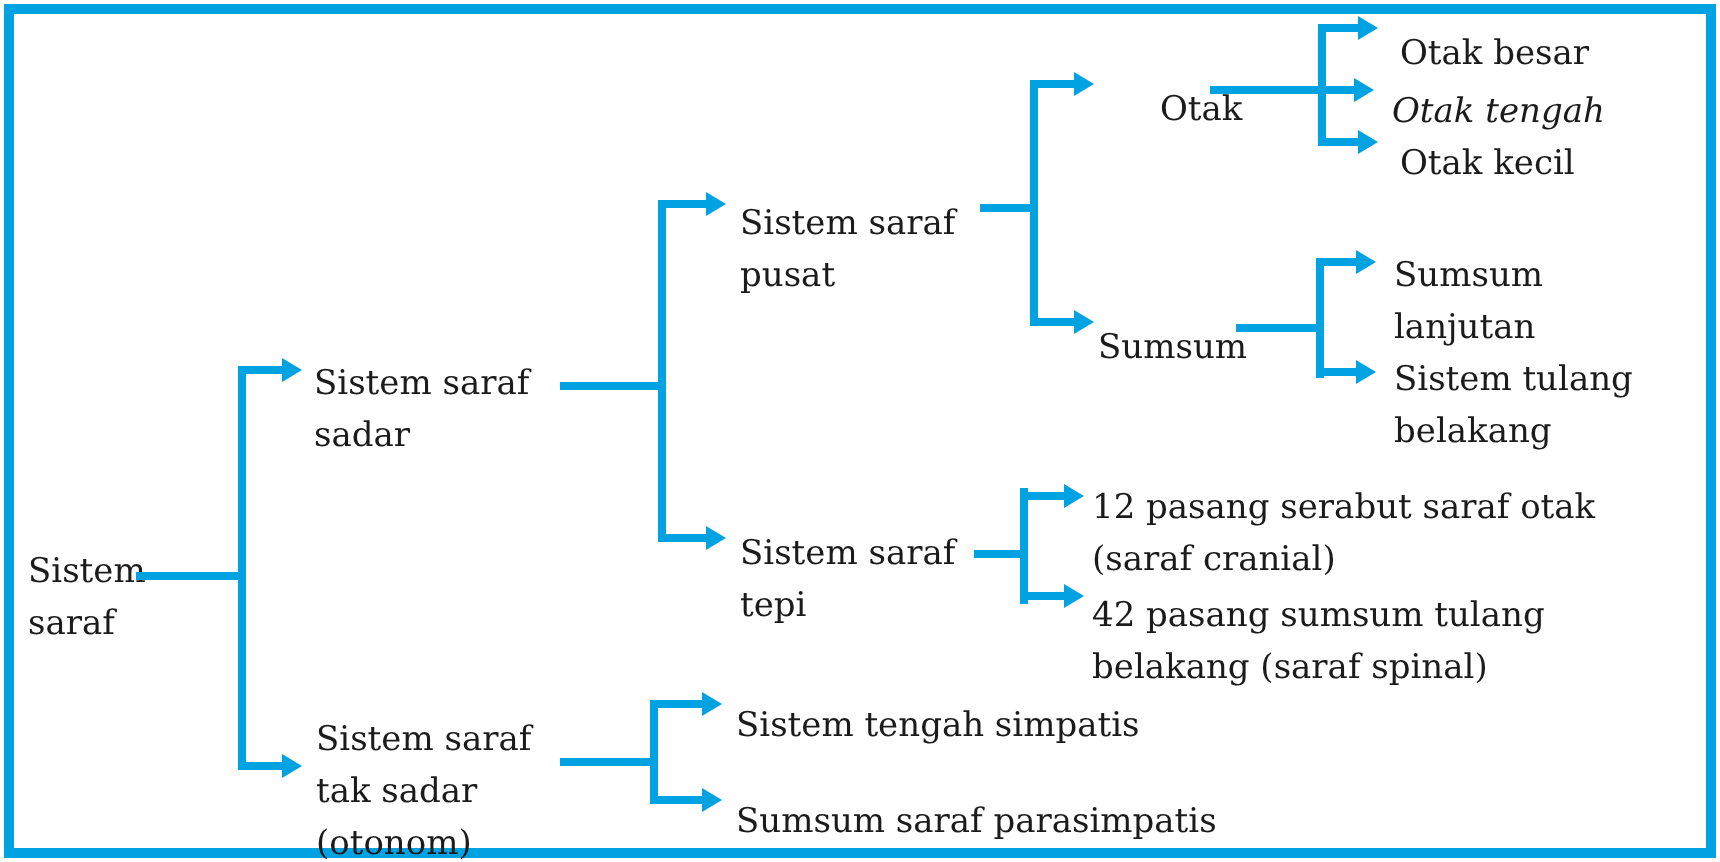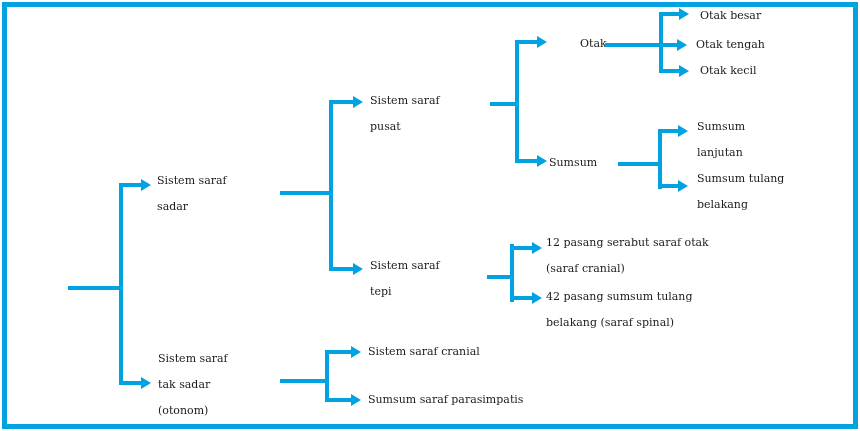--- a/index.html
+++ b/index.html
@@ -15,24 +15,25 @@
     overflow:hidden;
     font-family:"DejaVu Serif","Liberation Serif",serif;
   }
   .frame{
     position:absolute;
     left:2px;top:2px;right:2px;bottom:2px;
     border:5px solid var(--line);
   }
   .node{
     position:absolute;
-    font-size:11px;
+    font-size:17px;
     line-height:26px;
     color:var(--text);
     white-space:pre-line;
+    margin-top:11px;
   }
   .hl{position:absolute;height:4px;background:var(--line);}
   .vl{position:absolute;width:4px;background:var(--line);}
   .arrow{position:absolute;height:4px;background:var(--line);}
   .arrow::after{
     content:"";
     position:absolute;
     right:-10px;top:50%;
     transform:translateY(-50%);
     width:0;height:0;
@@ -40,20 +41,22 @@
     border-top:6px solid transparent;
     border-bottom:6px solid transparent;
   }
 </style>
 </head>
 <body>
 
 <div class="canvas">
   <div class="frame"></div>
 
+  <div class="node" style="left:14px;top:262px;">Sistem
+saraf</div>
   <div class="hl" style="left:68px;top:286px;width:53px;"></div>
   <div class="vl" style="left:119px;top:183px;height:202px;"></div>
 
   <div class="arrow" style="left:121px;top:183px;width:20px;"></div>
   <div class="node" style="left:157px;top:168px;">Sistem saraf
 sadar</div>
   <div class="arrow" style="left:121px;top:381px;width:20px;"></div>
   <div class="node" style="left:158px;top:346px;">Sistem saraf
 tak sadar
 (otonom)</div>
@@ -72,41 +75,41 @@
   <div class="arrow" style="left:517px;top:40px;width:20px;"></div>
   <div class="node" style="left:580px;top:31px;">Otak</div>
   <div class="arrow" style="left:517px;top:159px;width:20px;"></div>
   <div class="node" style="left:549px;top:150px;">Sumsum</div>
 
   <div class="hl" style="left:605px;top:43px;width:56px;"></div>
   <div class="vl" style="left:659px;top:12px;height:61px;"></div>
   <div class="arrow" style="left:661px;top:12px;width:18px;"></div>
   <div class="node" style="left:700px;top:3px;">Otak besar</div>
   <div class="arrow" style="left:661px;top:43px;width:16px;"></div>
-  <div class="node" style="left:696px;top:32px;">Otak tengah</div>
+  <div class="node" style="left:696px;top:32px;font-style:italic;">Otak tengah</div>
   <div class="arrow" style="left:661px;top:69px;width:18px;"></div>
   <div class="node" style="left:700px;top:58px;">Otak kecil</div>
 
   <div class="hl" style="left:618px;top:162px;width:43px;"></div>
   <div class="vl" style="left:658px;top:129px;height:60px;"></div>
   <div class="arrow" style="left:660px;top:129px;width:18px;"></div>
   <div class="node" style="left:697px;top:114px;">Sumsum
 lanjutan</div>
   <div class="arrow" style="left:660px;top:184px;width:18px;"></div>
-  <div class="node" style="left:697px;top:166px;">Sumsum tulang
+  <div class="node" style="left:697px;top:166px;">Sistem tulang
 belakang</div>
 
   <div class="hl" style="left:487px;top:275px;width:27px;"></div>
   <div class="vl" style="left:510px;top:244px;height:58px;"></div>
   <div class="arrow" style="left:512px;top:246px;width:20px;"></div>
   <div class="node" style="left:546px;top:230px;">12 pasang serabut saraf otak
 (saraf cranial)</div>
   <div class="arrow" style="left:512px;top:296px;width:20px;"></div>
   <div class="node" style="left:546px;top:284px;">42 pasang sumsum tulang
 belakang (saraf spinal)</div>
 
   <div class="hl" style="left:280px;top:379px;width:47px;"></div>
   <div class="vl" style="left:325px;top:350px;height:52px;"></div>
   <div class="arrow" style="left:327px;top:350px;width:24px;"></div>
-  <div class="node" style="left:368px;top:339px;">Sistem saraf cranial</div>
+  <div class="node" style="left:368px;top:339px;">Sistem tengah simpatis</div>
   <div class="arrow" style="left:327px;top:398px;width:24px;"></div>
   <div class="node" style="left:368px;top:387px;">Sumsum saraf parasimpatis</div>
 </div>
 
 </body></html>

